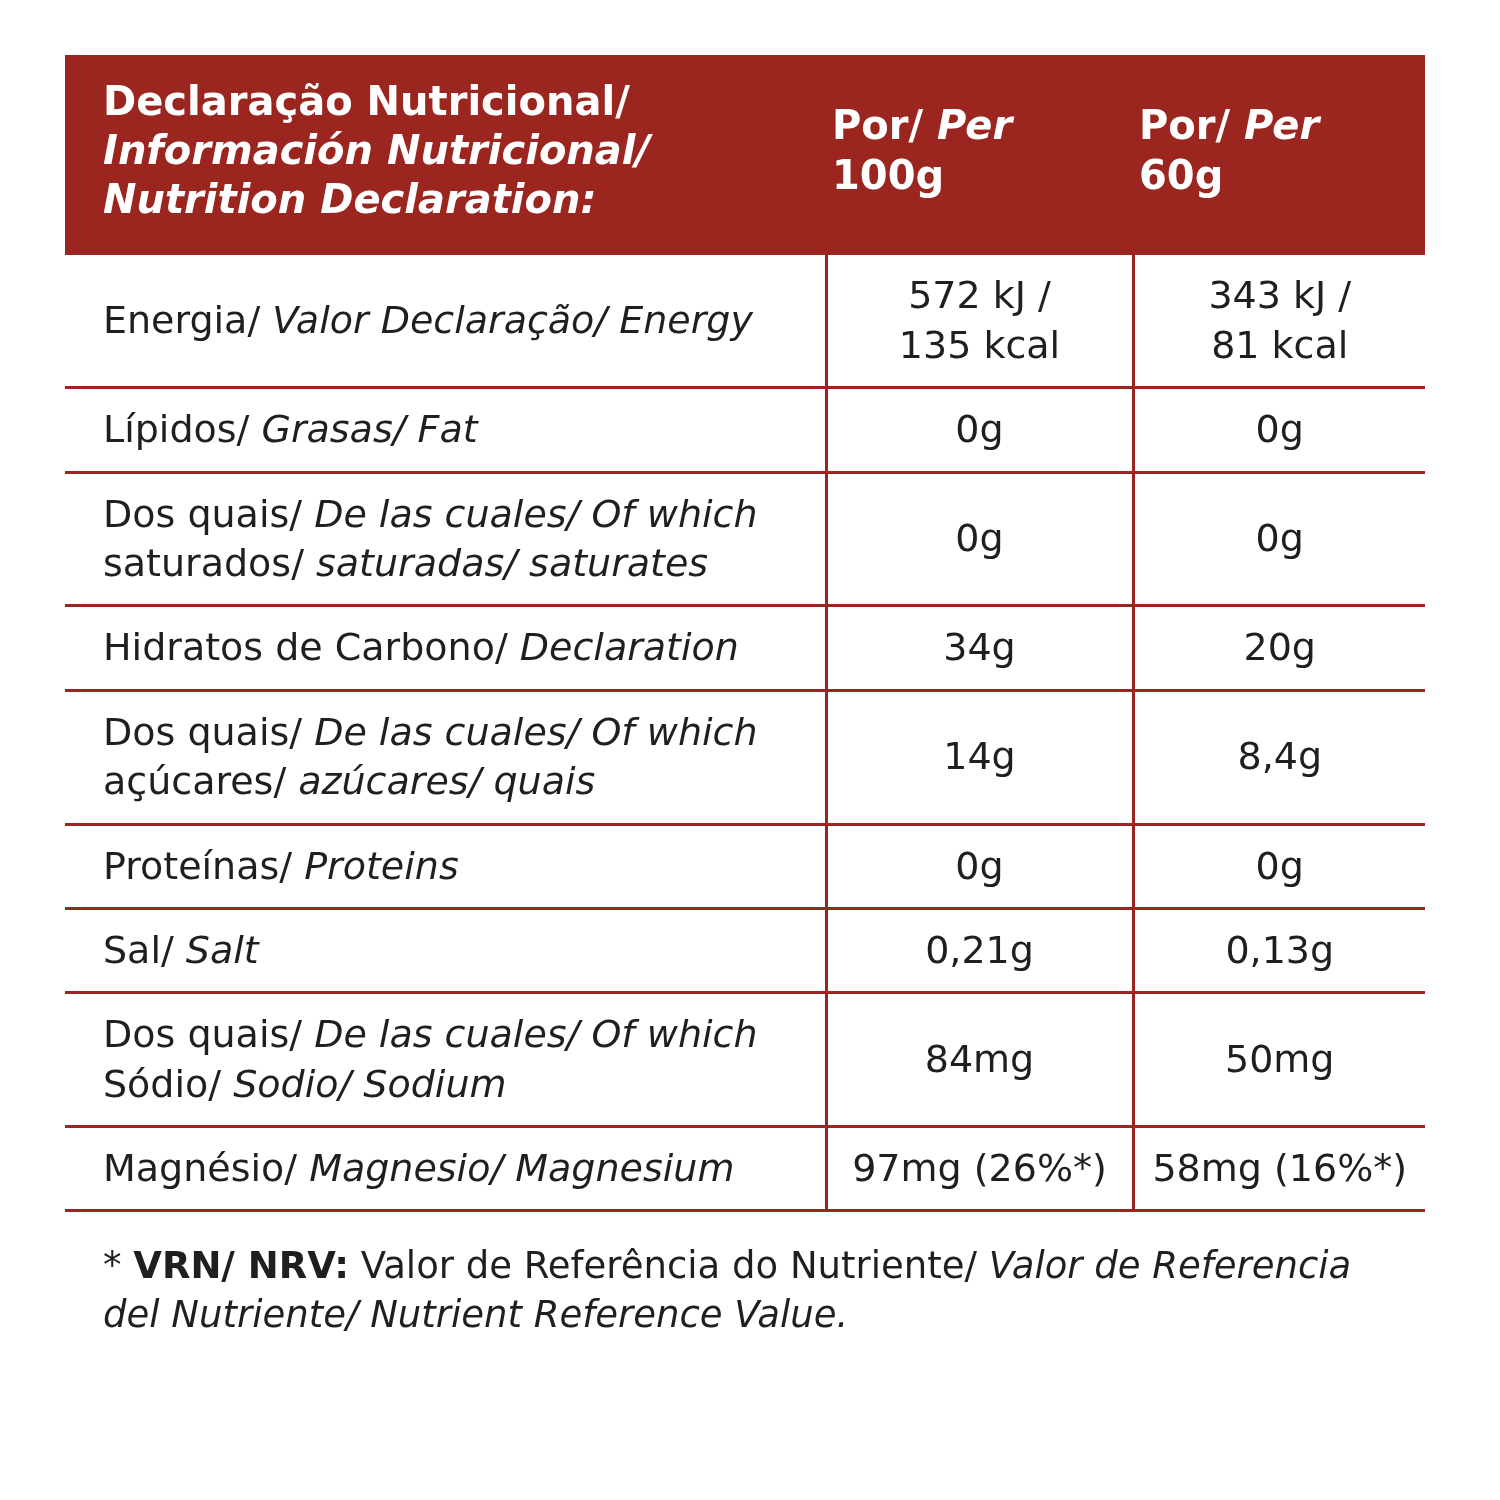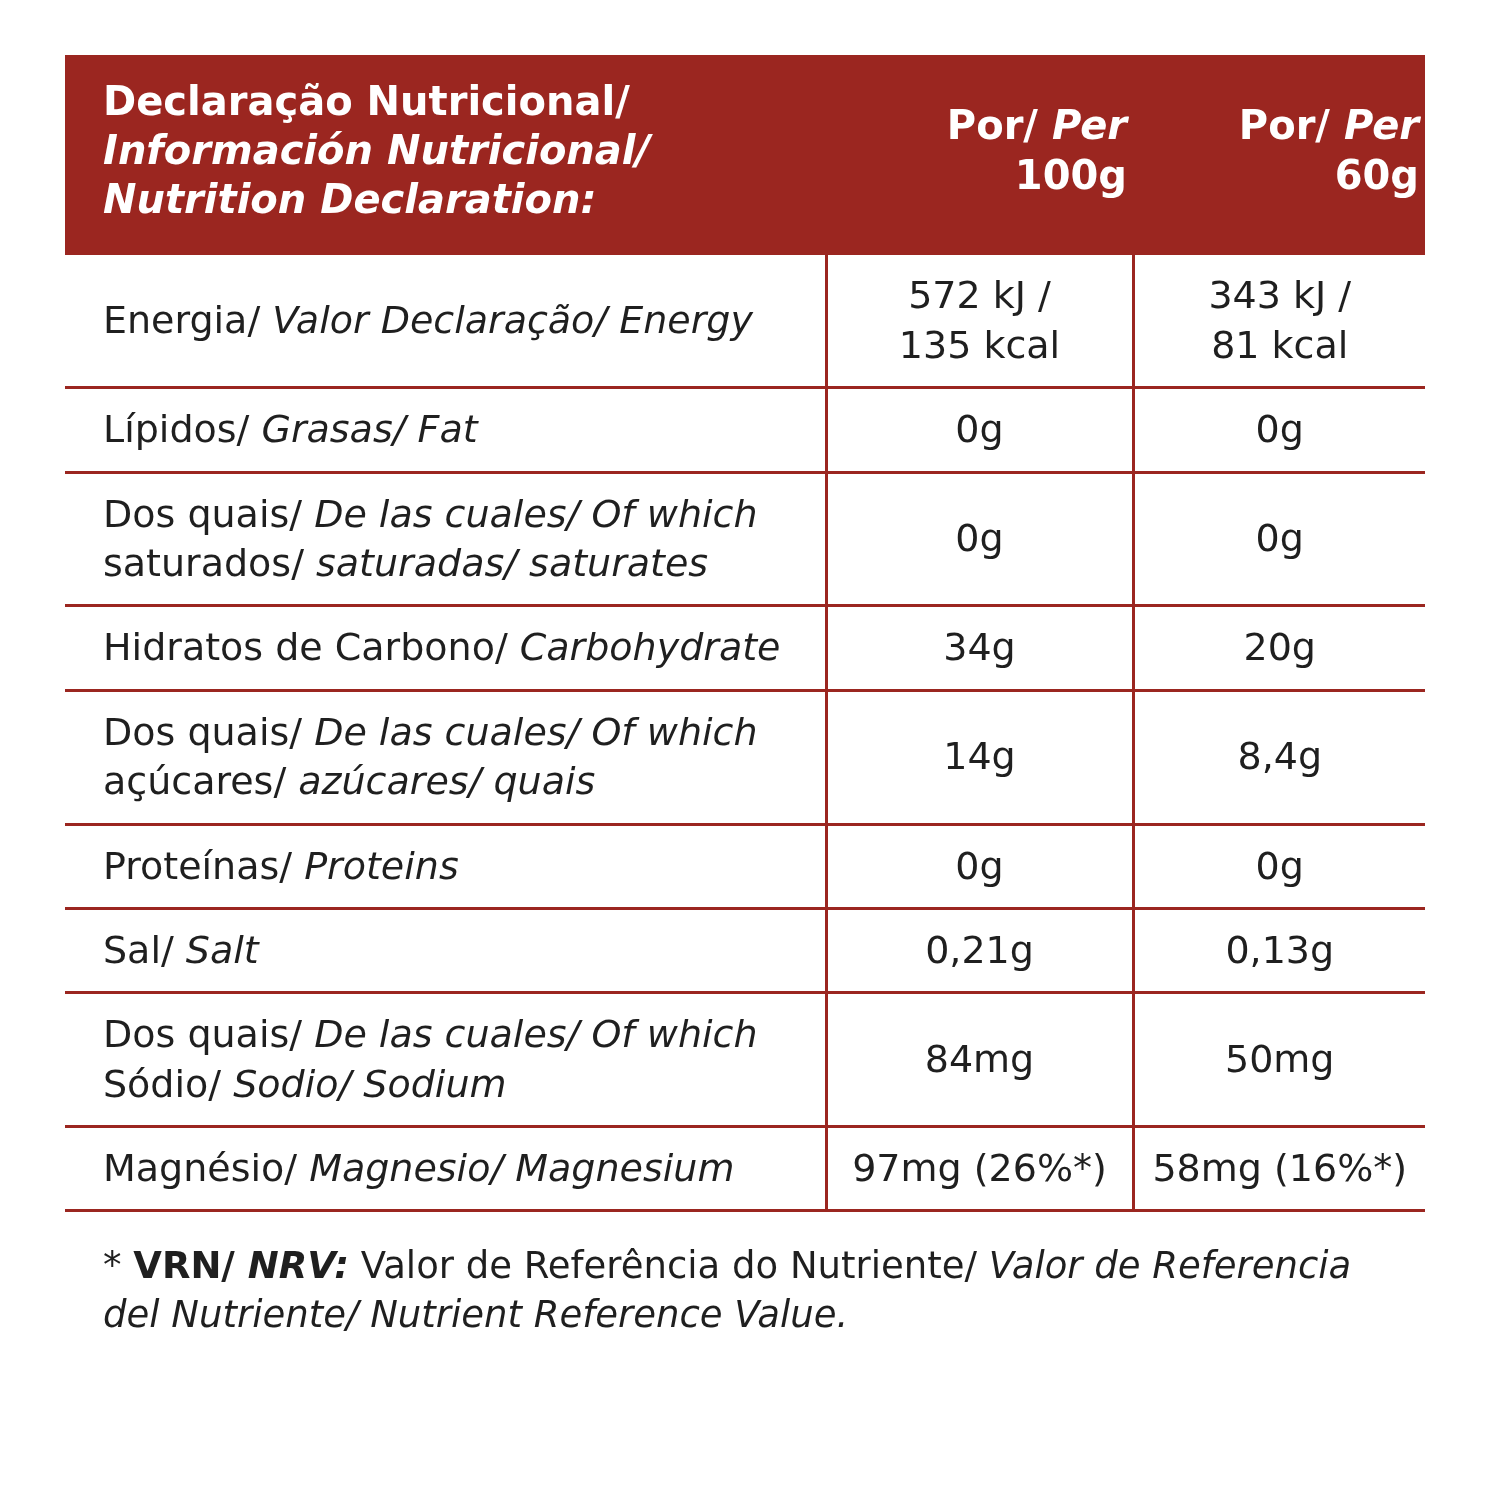--- a/index.html
+++ b/index.html
@@ -40,21 +40,21 @@
     text-align: left;
     padding: 22px 0 32px 38px;
     font-size: 40px;
     line-height: 1.22;
     font-weight: 600;
   }
   th.head-label .l1 { font-style: normal; display: block; }
   th.head-label .l2 { font-style: italic; display: block; }
   th.head-label .l3 { font-style: italic; display: block; }
   th.head-col {
-    text-align: right;
+    text-align: left;
     font-size: 40px;
     line-height: 1.25;
     font-weight: 600;
     padding: 22px 6px 33px 6px;
   }
   th.head-col .per-line .reg { font-style: normal; }
   th.head-col .per-line .ital { font-style: italic; }
   th.head-col .amount { display: block; font-style: normal; }
 
   tbody td {
@@ -85,21 +85,21 @@
 
   .footnote {
     margin-top: 30px;
     padding-left: 38px;
     padding-right: 20px;
     font-size: 37px;
     line-height: 1.32;
     color: #1f1f1f;
   }
   .footnote .bold-reg { font-weight: 700; font-style: normal; }
-  .footnote .bold-ital { font-weight: 700; font-style: italic; }
+  .footnote .bold-ital { font-weight: 700; }
 </style>
 </head>
 <body>
 
 <div class="page">
   <table class="nutrition">
     <thead>
       <tr>
         <th class="head-label">
           <span class="l1">Declaração Nutricional/</span>
@@ -144,21 +144,21 @@
         <td class="nut-name"><span class="reg">Dos quais/ </span><span class="ital">De las cuales/ Of which</span><span class="reg"> saturados/ </span><span class="ital">saturadas/ saturates</span></td>
         <td class="val">
             <span class="val-line">0g</span>
           </td>
         <td class="val">
             <span class="val-line">0g</span>
           </td>
       </tr>
 
       <tr>
-        <td class="nut-name"><span class="reg">Hidratos de Carbono/ </span><span class="ital">Carbohydrate</span></td>
+        <td class="nut-name"><span class="reg">Hidratos de Carbono/ </span><span class="ital">Declaration</span></td>
         <td class="val">
             <span class="val-line">34g</span>
           </td>
         <td class="val">
             <span class="val-line">20g</span>
           </td>
       </tr>
 
       <tr>
         <td class="nut-name"><span class="reg">Dos quais/ </span><span class="ital">De las cuales/ Of which</span><span class="reg"> açúcares/ </span><span class="ital">azúcares/ quais</span></td>

